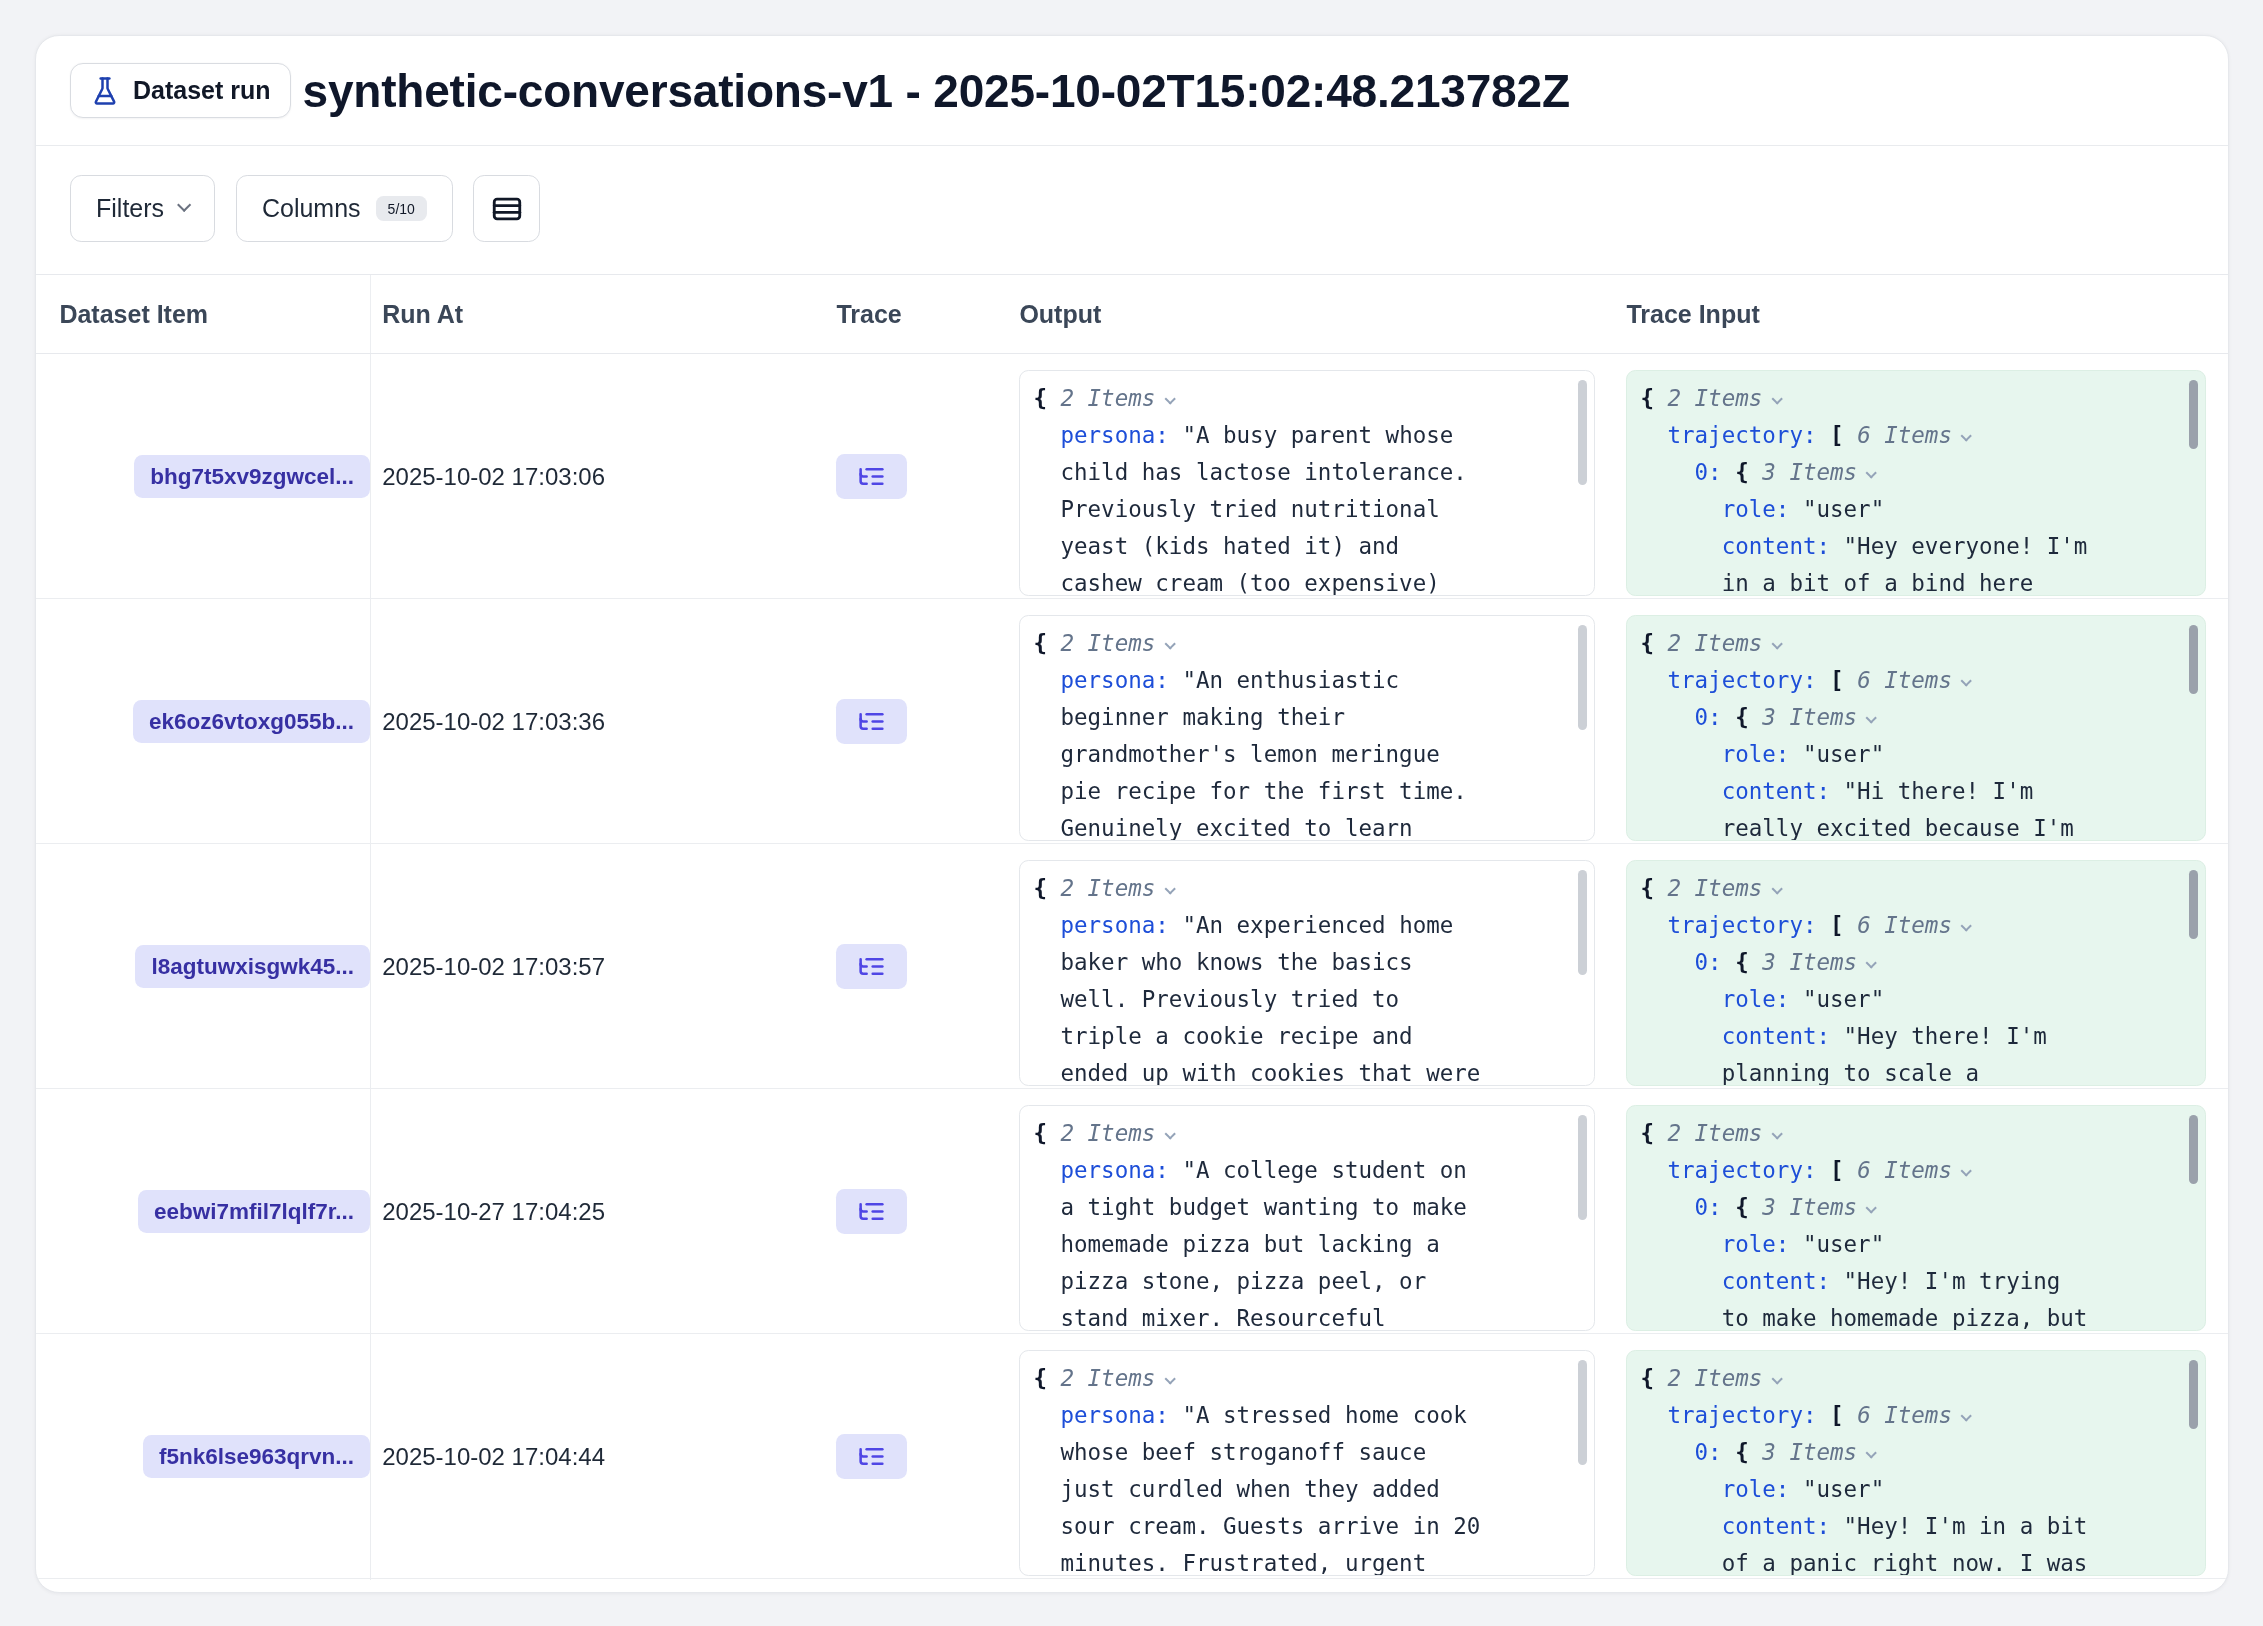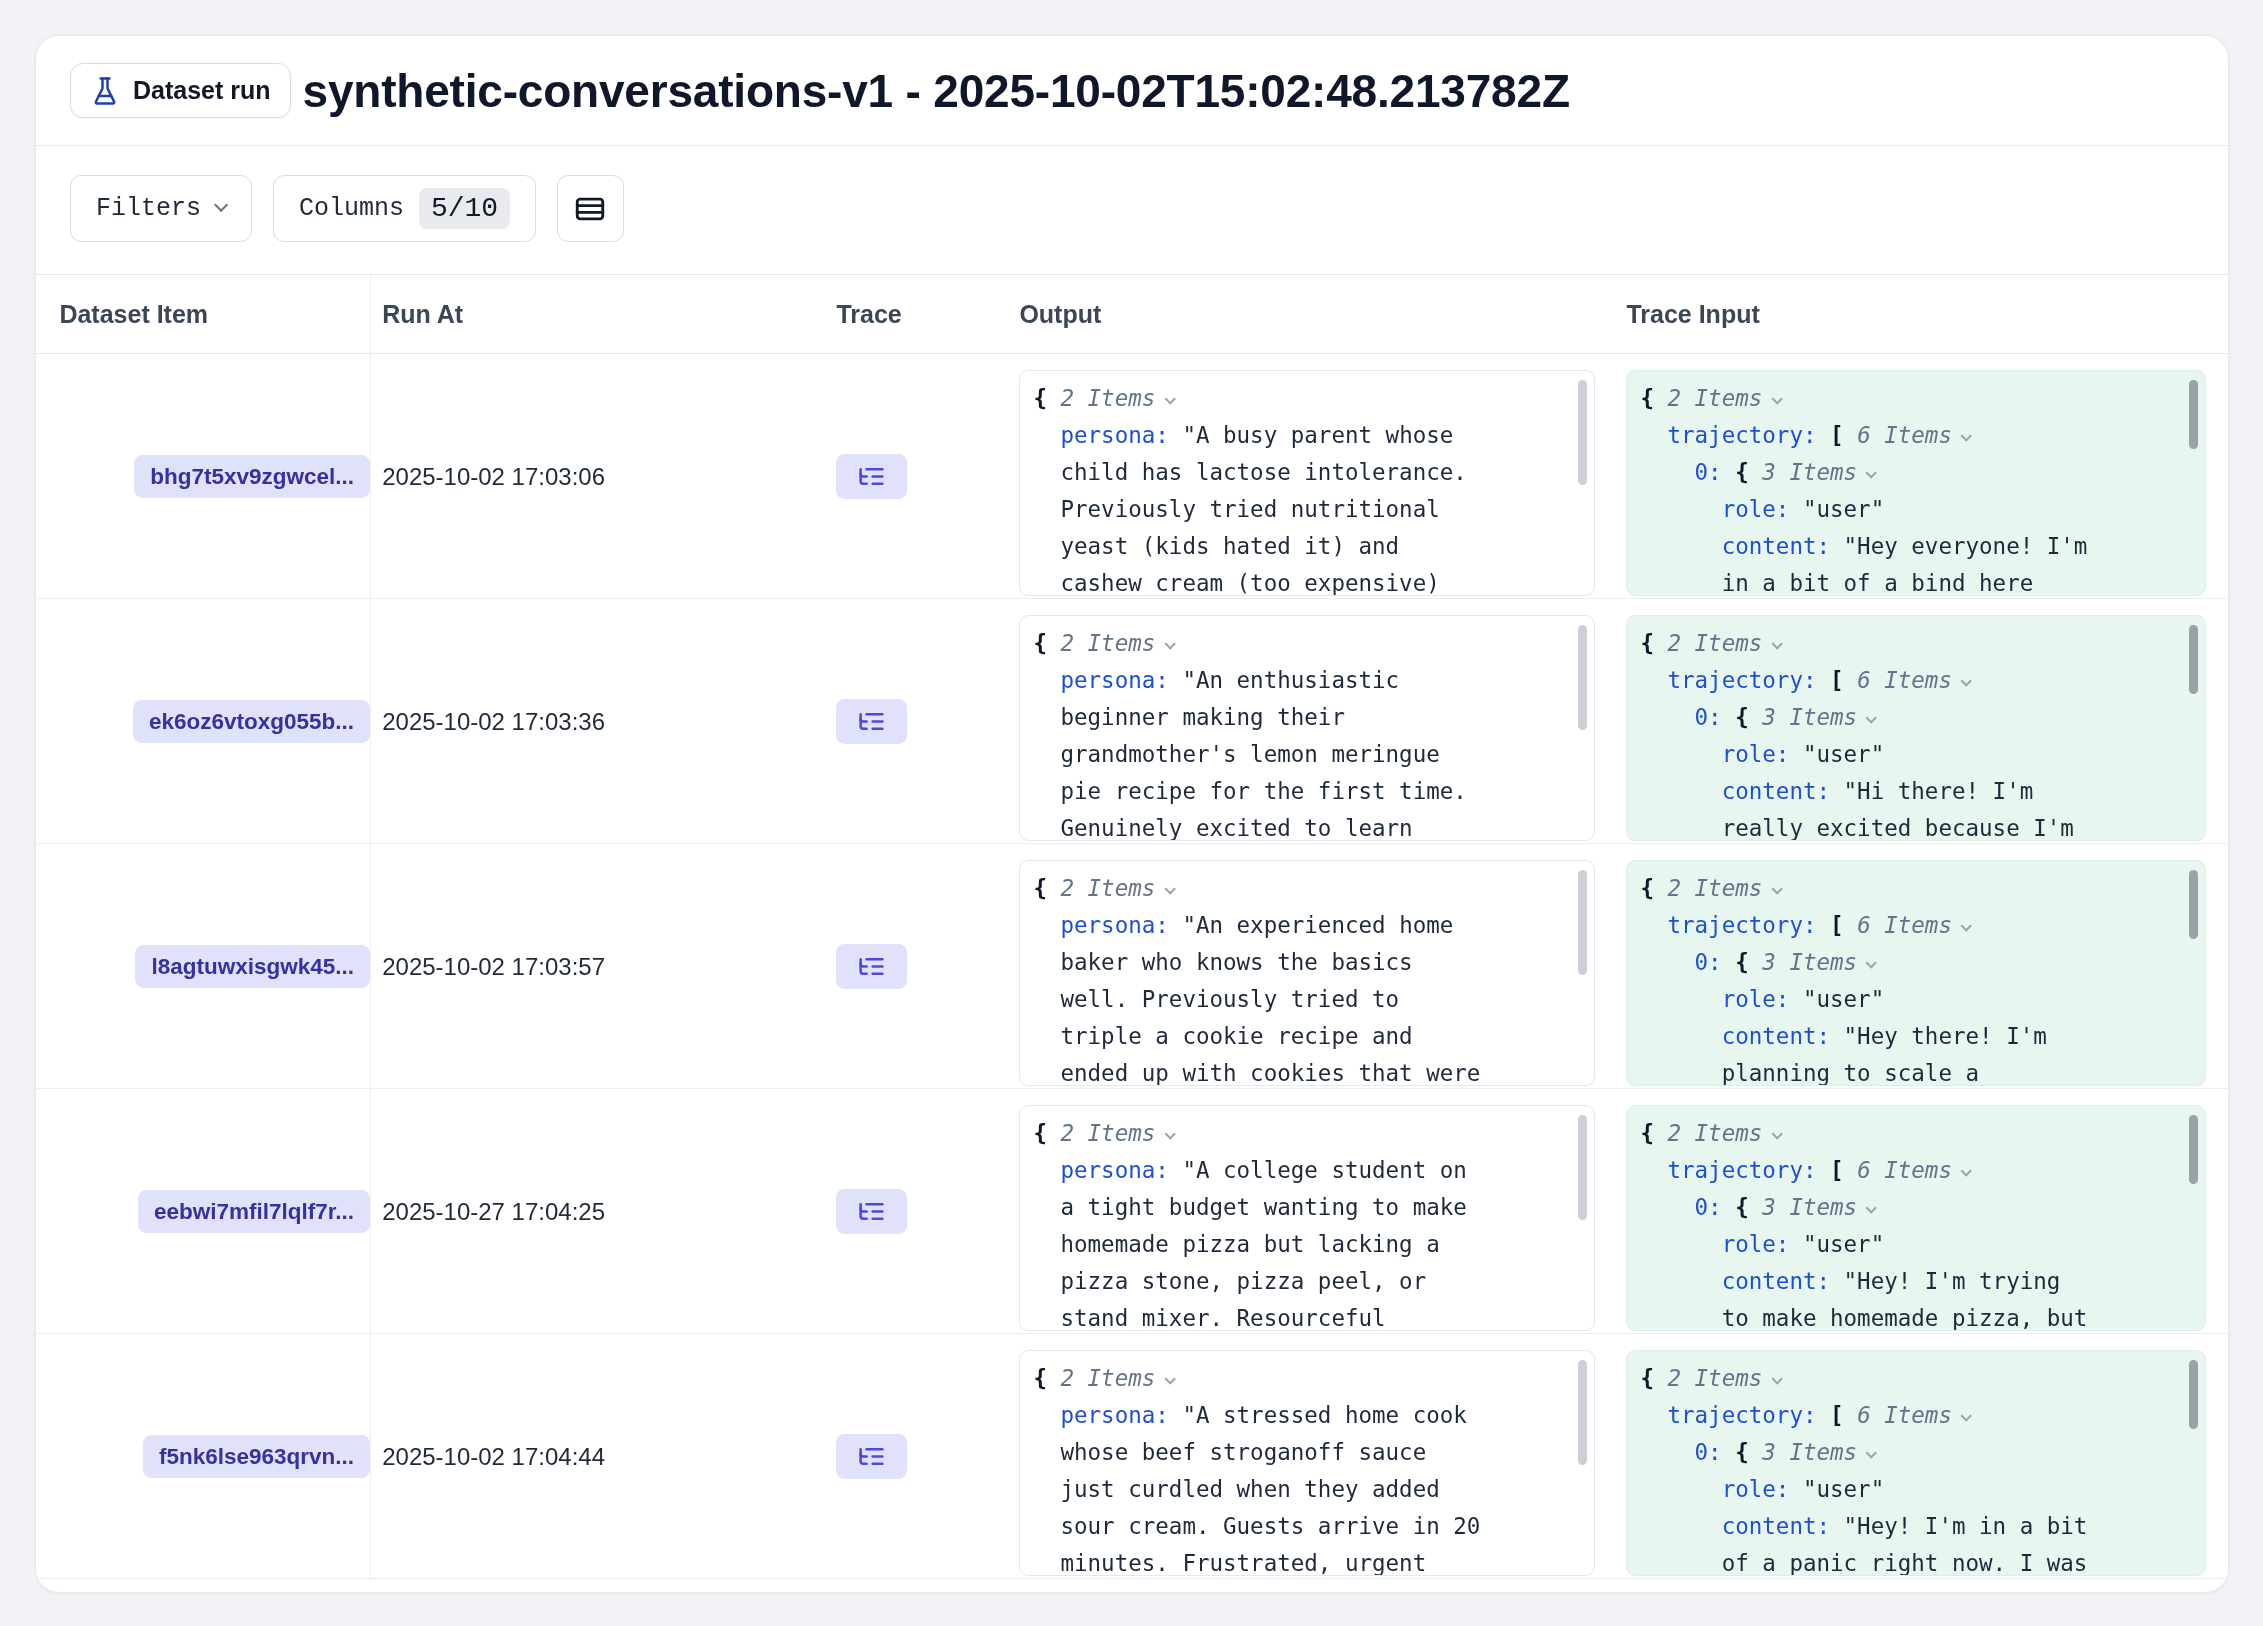--- a/index.html
+++ b/index.html
@@ -38,24 +38,24 @@
   .flask-svg { width:30px; height:30px; stroke:#1e40af; fill:none; stroke-width:2; stroke-linecap:round; stroke-linejoin:round; }
   .page-title { font-size:46px; font-weight:700; color:#0f172a; letter-spacing:-0.2px; white-space:nowrap; }
   
   .toolbar { display:flex; align-items:center; gap:20.6px; padding:29px 34px 32px; }
   .btn {
     height:67px;
     display:inline-flex; align-items:center; gap:15px;
     padding:0 25px;
     border:1.4px solid #d8dbe0; border-radius:11.2px;
     background:#fff; font-size:25px; color:#1f2937;
-    font-family:Liberation Mono, monospace; cursor:pointer; white-space:nowrap;
+    font-family:Liberation Sans, sans-serif; cursor:pointer; white-space:nowrap;
   }
   .icon-btn { width:67px; padding:0; justify-content:center; }
-  .count-pill { background:#e8eaee; border-radius:7.5px; padding:4.7px 12px; font-size:28px; color:#111827; }
+  .count-pill { background:#e8eaee; border-radius:7.5px; padding:4.7px 12px; font-size:14px; color:#111827; }
   .chev-btn {
     display:inline-block; width:10.3px; height:10.3px;
     border-right:2.3px solid #6b7280; border-bottom:2.3px solid #6b7280;
     transform:rotate(45deg); margin-top:-6.6px;
   }
   .rows-svg { width:34px; height:34px; stroke:#111827; fill:none; stroke-width:2; stroke-linecap:round; stroke-linejoin:round; }
   
   .thead, .trow {
     display:grid;
     grid-template-columns:335px 456px 183px 607px 1fr;

